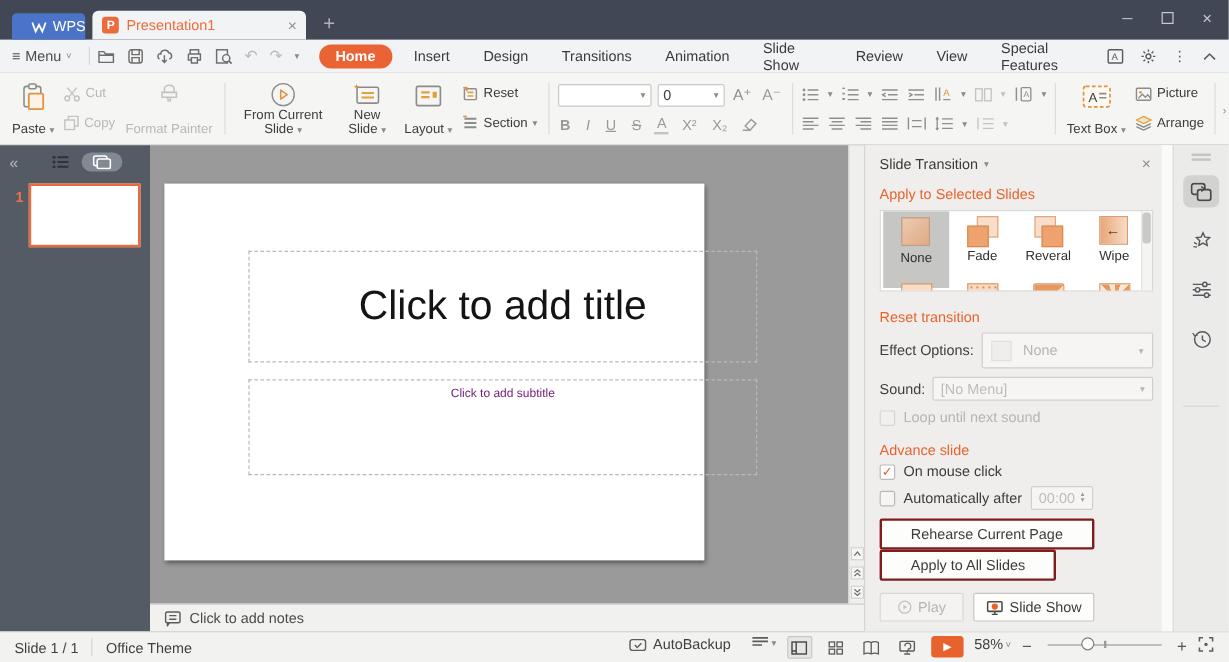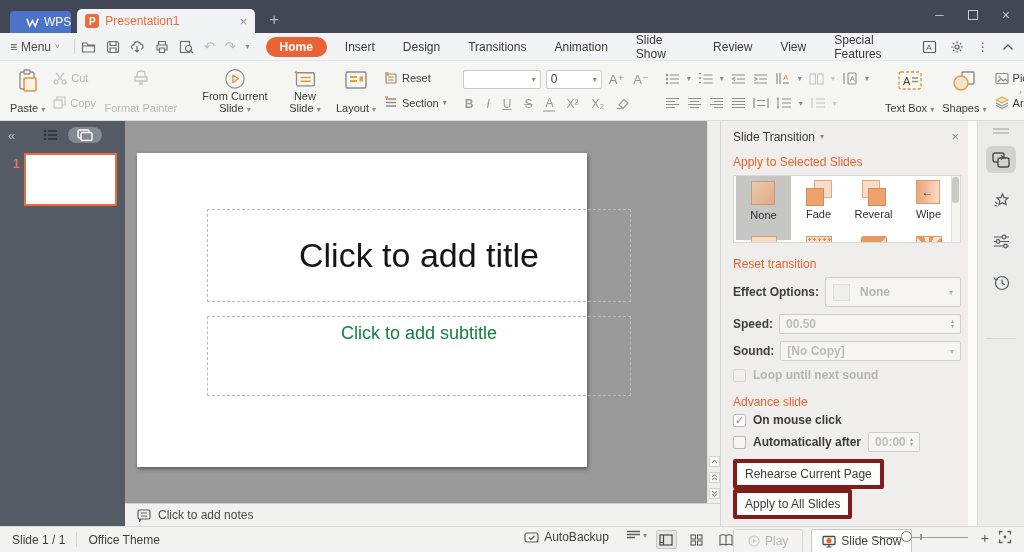--- a/index.html
+++ b/index.html
@@ -66,21 +66,21 @@
   .thumb { position:absolute; left:24px; top:32px; width:93px; height:53px; background:#fff; border:2px solid #ed6a3c; }
 
   .editor { flex:1; background:#9a9a9a; position:relative; display:flex; flex-direction:column; min-width:0; }
   .canvas-zone { flex:1; position:relative; }
   .canvas { position:absolute; left:12px; top:32px; width:450px; height:314px; background:#fff;
             box-shadow:1px 2px 4px rgba(0,0,0,.45); }
   .ph { position:absolute; border:1px dashed #b9b9b9; display:flex; justify-content:center; }
   .ph-title { left:70px; top:56px; width:424px; height:93px; align-items:center; }
   .ph-title span { font-size:34px; color:#141414; }
   .ph-sub { left:70px; top:163px; width:424px; height:80px; align-items:flex-start; padding-top:6px; }
-  .ph-sub span { font-size:18px; color:#15803d; }
+  .ph-sub span { font-size:10px; color:#701a75; }
   .vscroll { position:absolute; right:0; top:0; bottom:0; width:13px; background:#efefee; border-left:1px solid #dddddc; }
   .vbtns { position:absolute; bottom:4px; left:1px; right:1px; display:flex; flex-direction:column; gap:5px; align-items:center; }
   .vbtn { width:11px; height:11px; background:#f6f6f5; border:1px solid #d2d2d0; display:flex; align-items:center; justify-content:center; }
   .notesbar { height:23px; background:#f1f1f0; border-top:1px solid #d2d2d0; display:flex; align-items:center;
               padding-left:12px; gap:7px; color:#4a4a4a; flex:none; }
 
   
   .tpanel { width:257px; flex:none; background:#efeeec; border-left:1px solid #d5d5d3; padding:8px 12px 0; position:relative; font-size:12px; }
   .tpanel-scroll { position:absolute; right:0; top:0; bottom:0; width:9px; background:#fafaf9; }
   .tp-head { display:flex; align-items:center; color:#3a3a3a; }
@@ -101,35 +101,35 @@
   .ti-front2 { right:1px; bottom:0; background:#eea36e; border:1px solid #d88a55; }
   .ti-wipe { background:linear-gradient(90deg,#e9a678,#f7dcc7); border:1px solid #d99d6f; width:24px; height:24px;
              display:flex; align-items:center; justify-content:center; color:#5d3c22; font-size:12px; }
   .ti-box { background:conic-gradient(from 225deg at 50% 72%, #e8995f 0 90deg, #f8dcc4 90deg 360deg); border:1px solid #d99d6f; }
   .ti-diss { background:#f8dcc4 radial-gradient(#df8c52 34%, transparent 36%); background-size:5px 5px; border:1px solid #d99d6f; }
   .ti-shape { background:linear-gradient(135deg,#e8995f 52%,#f8dcc4 52%); border:1px solid #d99d6f; border-radius:2px; }
   .ti-wheel { background:repeating-conic-gradient(#e8995f 0 22deg, #f9e6d4 22deg 45deg); border:1px solid #d99d6f; }
   .g-scroll { position:absolute; right:0; top:0; bottom:0; width:9px; background:#f4f4f3; border-left:1px solid #e3e3e1; }
   .g-thumb { position:absolute; right:1px; top:1px; width:7px; height:26px; background:#c9c9c7; border-radius:3px; }
 
-  .fieldrow { display:flex; align-items:center; margin-bottom:7px;font-weight:bold; }
+  .fieldrow { display:flex; align-items:center; margin-bottom:7px; }
   .flabel { color:#3e3e3e; margin-right:6px; white-space:nowrap; }
   .dis { color:#b5b5b3; }
   .effcombo { flex:1; height:30px; background:#f6f5f4; border:1px solid #cfcfcd; border-radius:2px;
               display:flex; align-items:center; padding:0 7px; gap:10px; margin-right:4px; }
   .swatch { width:17px; height:17px; background:#efeeec; border:1px solid #e0e0de; }
   .spin { flex:1; height:20px; background:#f6f5f4; border:1px solid #cfcfcd; border-radius:2px; display:flex;
           align-items:center; padding:0 6px; margin-right:4px; color:#bcbcba; }
   .spin-arrows { margin-left:auto; display:flex; flex-direction:column; line-height:5px; font-size:6px; color:#9a9a98; }
   .chk { width:13px; height:13px; background:#fff; border:1px solid #b9b9b7; border-radius:2px; margin-right:7px;
          display:inline-flex; align-items:center; justify-content:center; font-size:11px; color:#e8632e; flex:none; }
   .chk.off { background:#f6f5f4; }
   .chk.dis { background:#f1f0ee; border-color:#d5d5d3; }
-  .wbtn { display:inline-block; background:#fdfdfc; border:4px solid #7f1d1d; border-radius:2px;
-          padding:4px 8px; color:#3c3c3c; }
+  .wbtn { display:inline-block; background:#fdfdfc; border:2px solid #7f1d1d; border-radius:2px;
+          padding:4px 24px; color:#3c3c3c; }
   .btnrow { display:flex; gap:8px; margin-top:10px; }
   .playbtn { background:#f4f3f1; border:1px solid #d7d7d5; color:#b5b5b3; display:inline-flex; align-items:center; gap:5px;
              border-radius:2px; padding:4px 14px; }
   .ssbtn { background:#fdfdfc; border:1px solid #c6c6c4; border-radius:2px; padding:4px 10px;
            display:inline-flex; align-items:center; gap:5px; color:#3c3c3c; }
 
   .sidestrip { width:47px; flex:none; background:#ebebe9; border-left:1px solid #d8d8d6; display:flex;
                flex-direction:column; align-items:center; padding-top:7px; }
   .handle { width:16px; border-top:2px solid #c4c4c2; border-bottom:2px solid #c4c4c2; height:6px; margin-bottom:12px; }
   .sico { width:30px; height:27px; display:flex; align-items:center; justify-content:center; margin-bottom:14px; }
@@ -414,27 +414,20 @@
 
   <div class="bigbtn" style="padding-top:7px">
     <svg width="26" height="22" viewBox="0 0 26 22">
         <rect x="2" y="2" width="22" height="17" rx="2" stroke="#e0923c" stroke-dasharray="3 2" fill="#fdf8f1" stroke-width="1.4"></rect>
         <text x="6" y="15" font-size="11" fill="#3c3c3c">A</text>
         <path d="M15 8 h6 M15 11.5 h6" stroke="#8c8c8a" stroke-width="1.3"></path>
       </svg>
     <span class="lbl"><span>Text Box</span> <span class="carat">▾</span></span>
   </div>
 
-  <div class="bigbtn" style="padding-top:7px">
-    <svg width="26" height="22" viewBox="0 0 26 22">
-        <rect x="11" y="2" width="12" height="12" rx="1" stroke="#8c8c8a" fill="none" stroke-width="1.4"></rect>
-        <circle cx="10" cy="13" r="7" fill="#f3e1c8" stroke="#e0a23c" stroke-width="1.5"></circle>
-      </svg>
-    <span class="lbl"><span>Shapes</span> <span class="carat">▾</span></span>
-  </div>
 
   <div class="smallcol">
     <div class="smallbtn">
       <svg width="14" height="13" viewBox="0 0 14 13">
           <rect x="1" y="1.5" width="12" height="10" rx="1" stroke="#8c8c8a" fill="none" stroke-width="1.2"></rect>
           <circle cx="4.5" cy="5" r="1.2" fill="#e0a23c"></circle>
           <path d="M2.5 10 L6 6.5 L8.5 9 L10.5 7 L12.5 9.5" stroke="#8c8c8a" fill="none" stroke-width="1.1"></path>
         </svg>
       <span>Picture</span>
     </div>
@@ -577,35 +570,25 @@
 
     <div class="fieldrow">
       <span class="flabel">Effect Options:</span>
       <div class="effcombo">
         <span class="swatch"></span>
         <span class="dis">None</span>
         <span class="carat" style="margin-left:auto;color:#b5b5b3">▾</span>
       </div>
     </div>
 
-    <div class="fieldrow">
-      <span class="flabel">Speed:</span>
-      <div class="spin">
-        <span>00.50</span>
-        <span class="spin-arrows">
-            <span>▴</span>
-            <span>▾</span>
-          </span>
-      </div>
-    </div>
 
     <div class="fieldrow">
       <span class="flabel">Sound:</span>
       <div class="spin">
-        <span>[No Copy]</span>
+        <span>[No Menu]</span>
         <span class="carat" style="margin-left:auto;color:#b5b5b3">▾</span>
       </div>
     </div>
 
     <div class="fieldrow">
       <span class="chk off dis"></span>
       <span class="dis">Loop until next sound</span>
     </div>
 
     <div class="oh" style="margin-top:13px;margin-bottom:4px">Advance slide</div>

